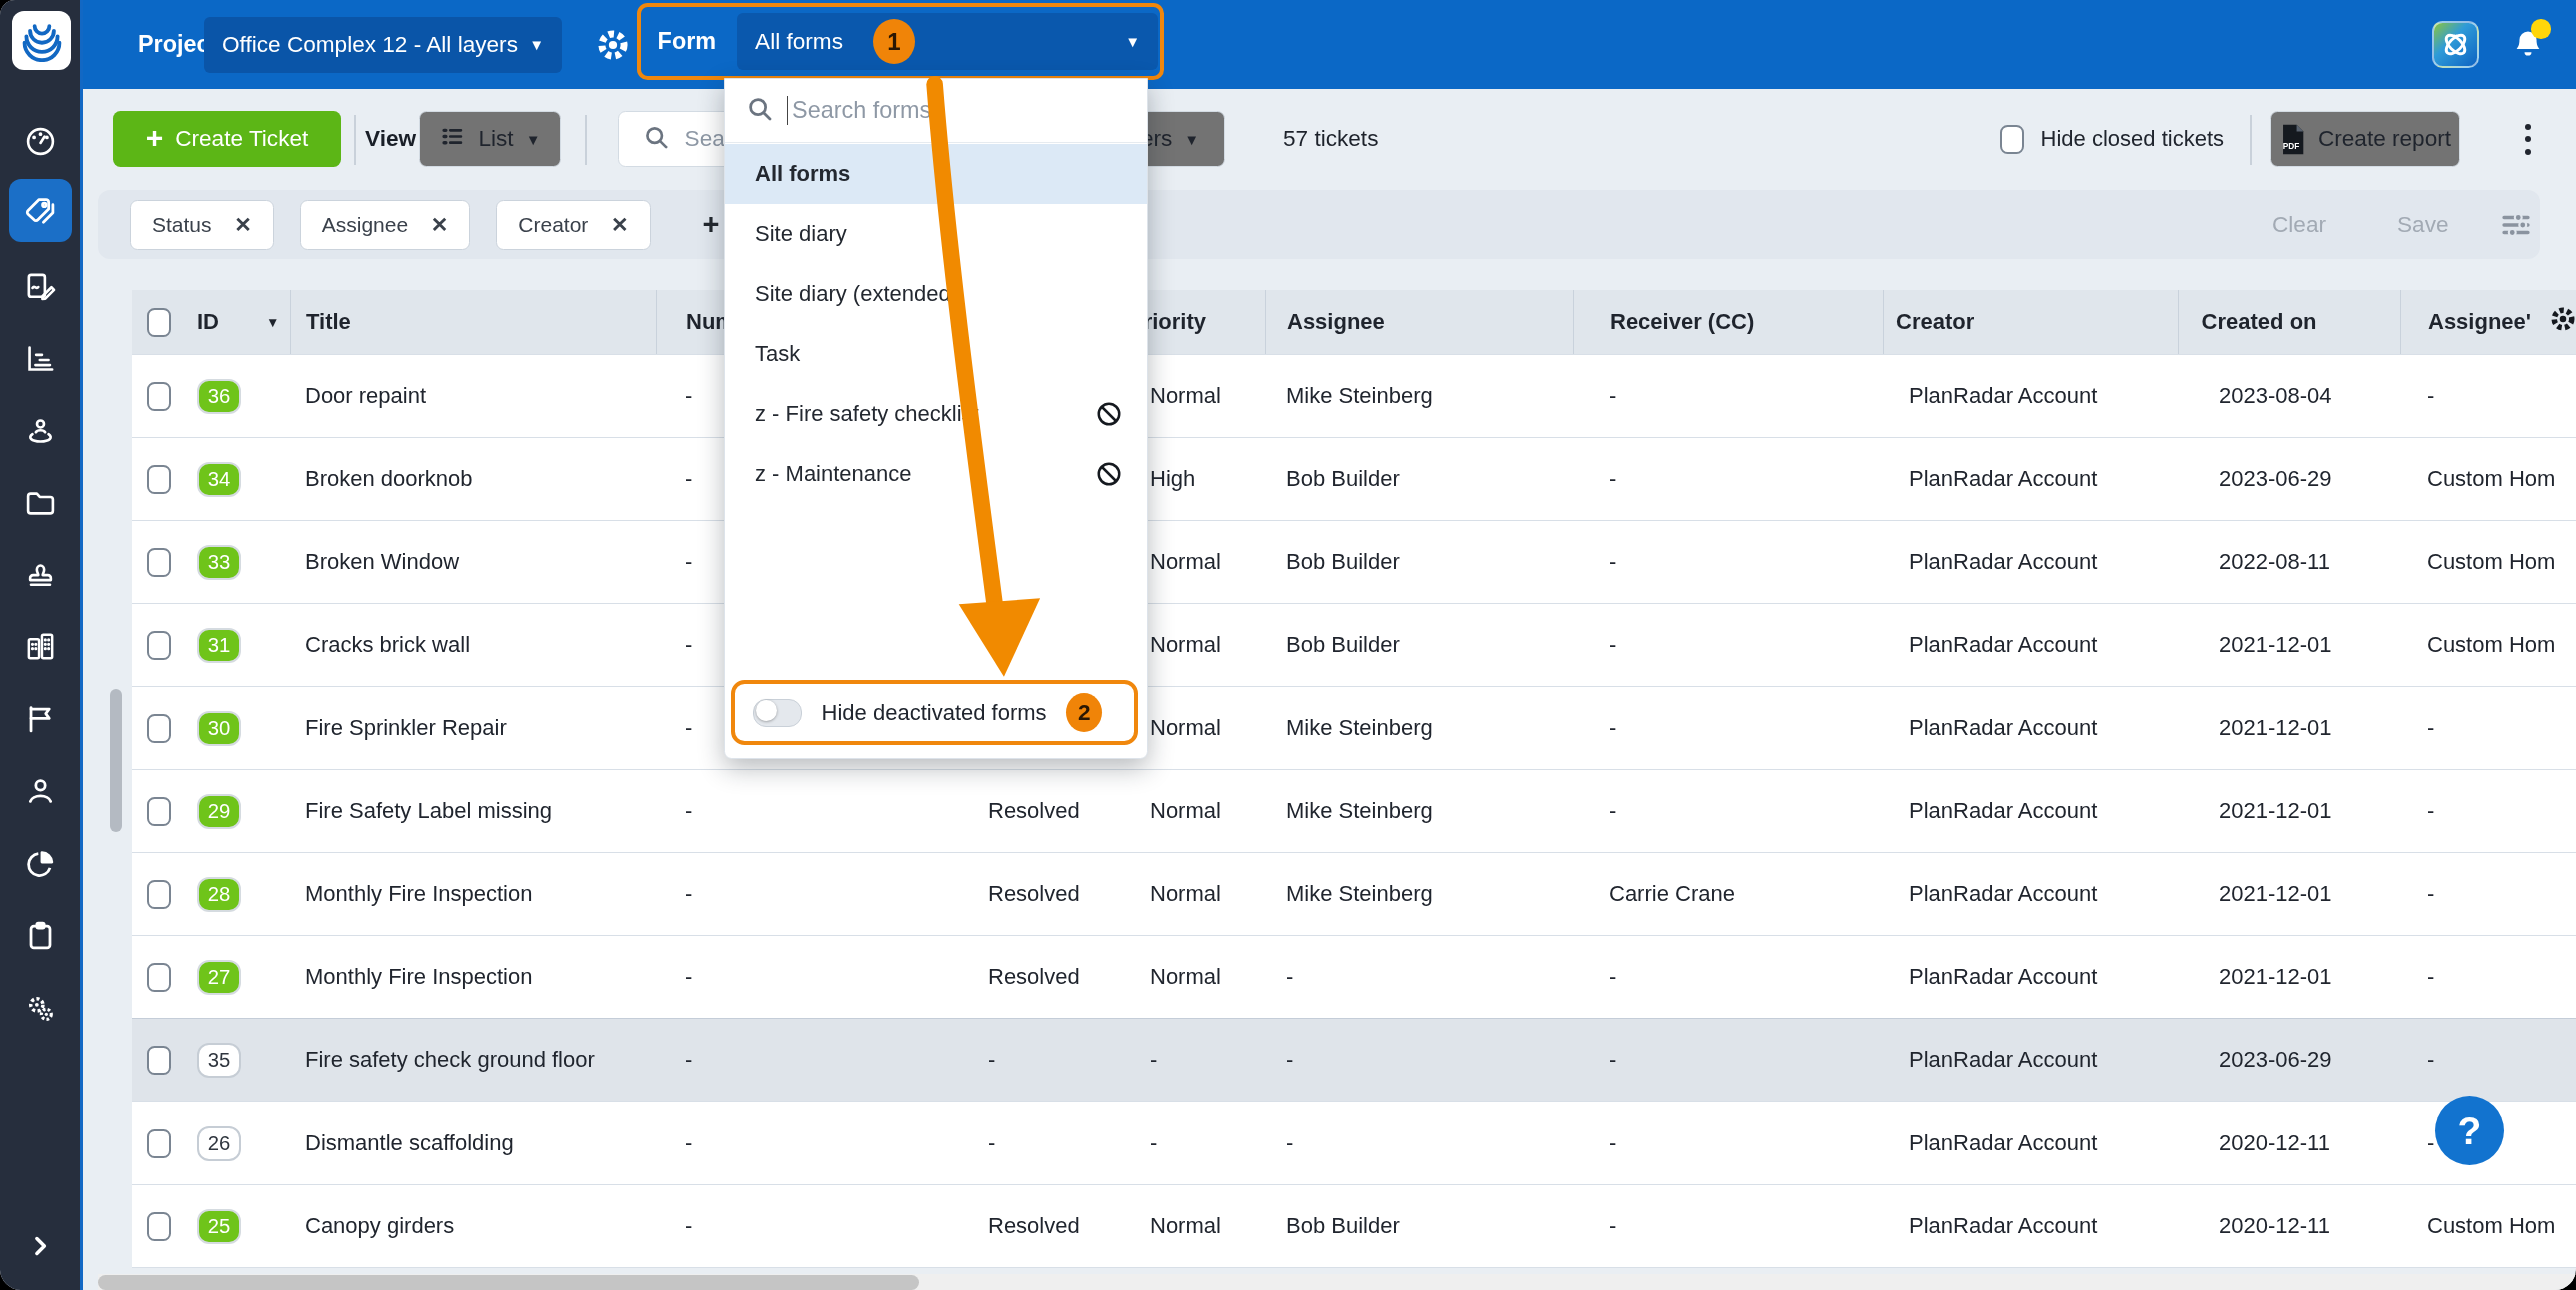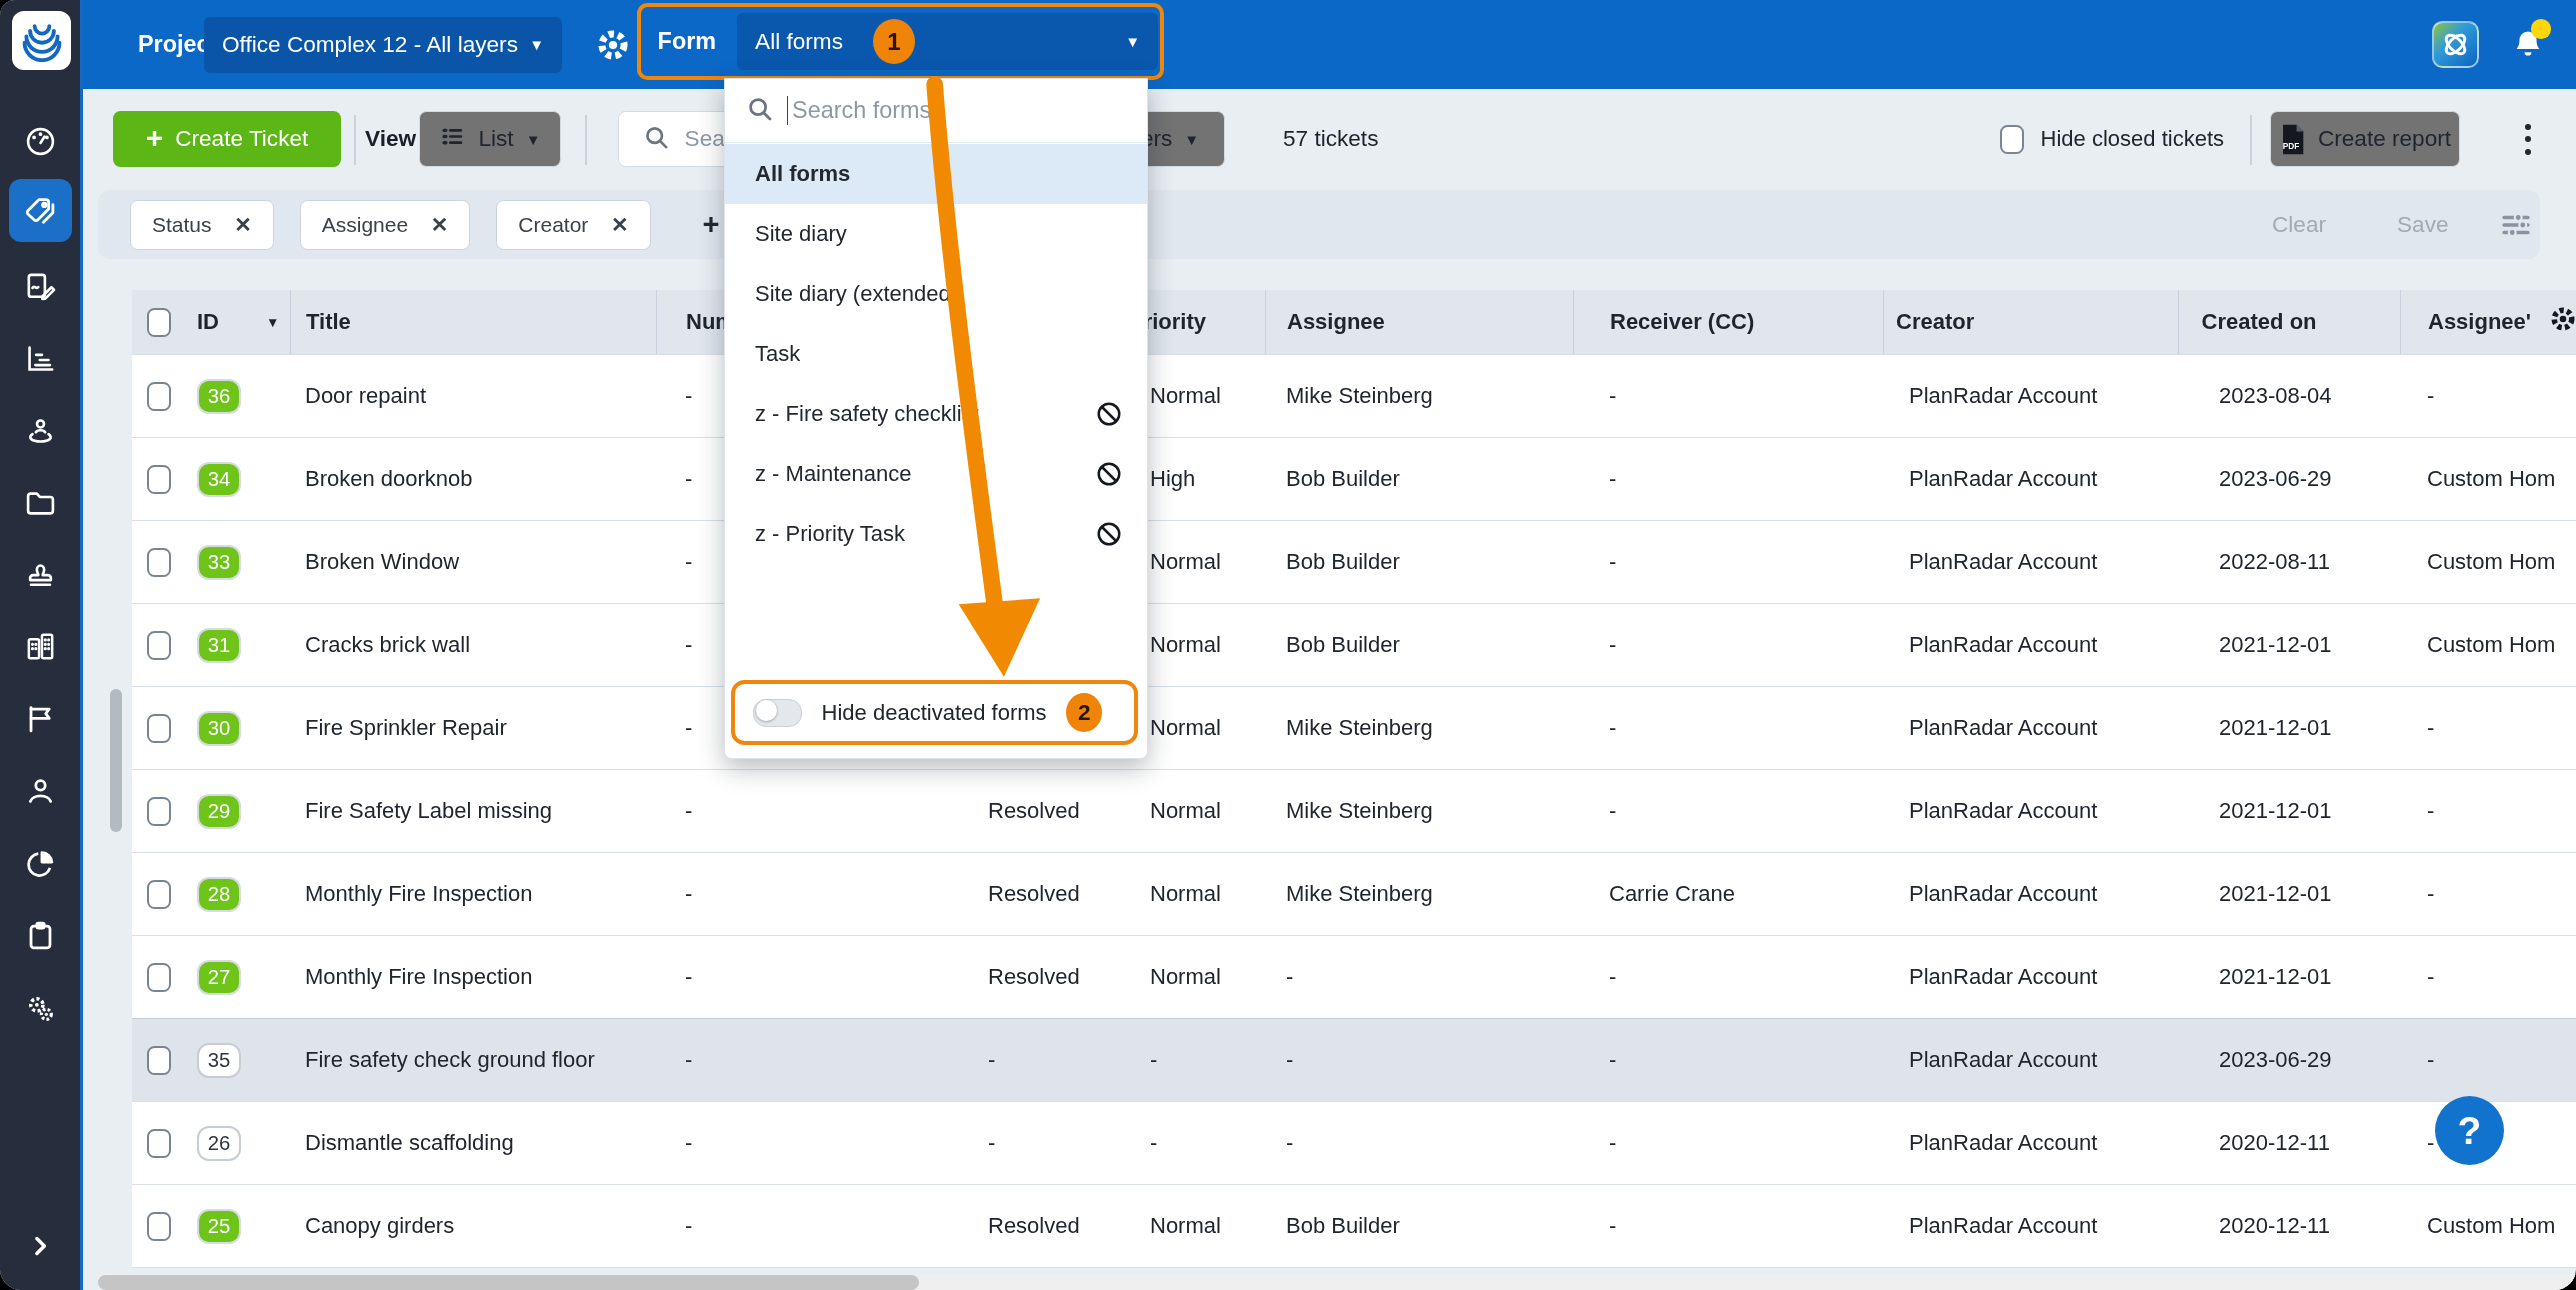--- a/index.html
+++ b/index.html
@@ -601,29 +601,20 @@
         <div class="dd-item">
           <span>z - Maintenance</span>
           <span class="blocked show">
             <svg width="30" height="30" viewBox="0 0 24 24" fill="none" stroke="#15191F" stroke-width="2">
               <circle cx="12" cy="12" r="8.2"></circle>
               <path d="M6.4 6.4 L17.6 17.6"></path>
             </svg>
           </span>
         </div>
 
-        <div class="dd-item">
-          <span>z - Priority Task</span>
-          <span class="blocked show">
-            <svg width="30" height="30" viewBox="0 0 24 24" fill="none" stroke="#15191F" stroke-width="2">
-              <circle cx="12" cy="12" r="8.2"></circle>
-              <path d="M6.4 6.4 L17.6 17.6"></path>
-            </svg>
-          </span>
-        </div>
       </div>
     <div class="toggle-box">
       <span class="switch"></span>
       <span class="toggle-label">Hide deactivated forms</span>
       <span class="badge badge2">2</span>
     </div>
   </div>
 
   <svg class="arrow" width="2576" height="1290" viewBox="0 0 3418 1712">
     <path d="M 1240 112 C 1258 340, 1296 620, 1321 812" stroke="#F18A00" stroke-width="22" fill="none" stroke-linecap="round"></path>

